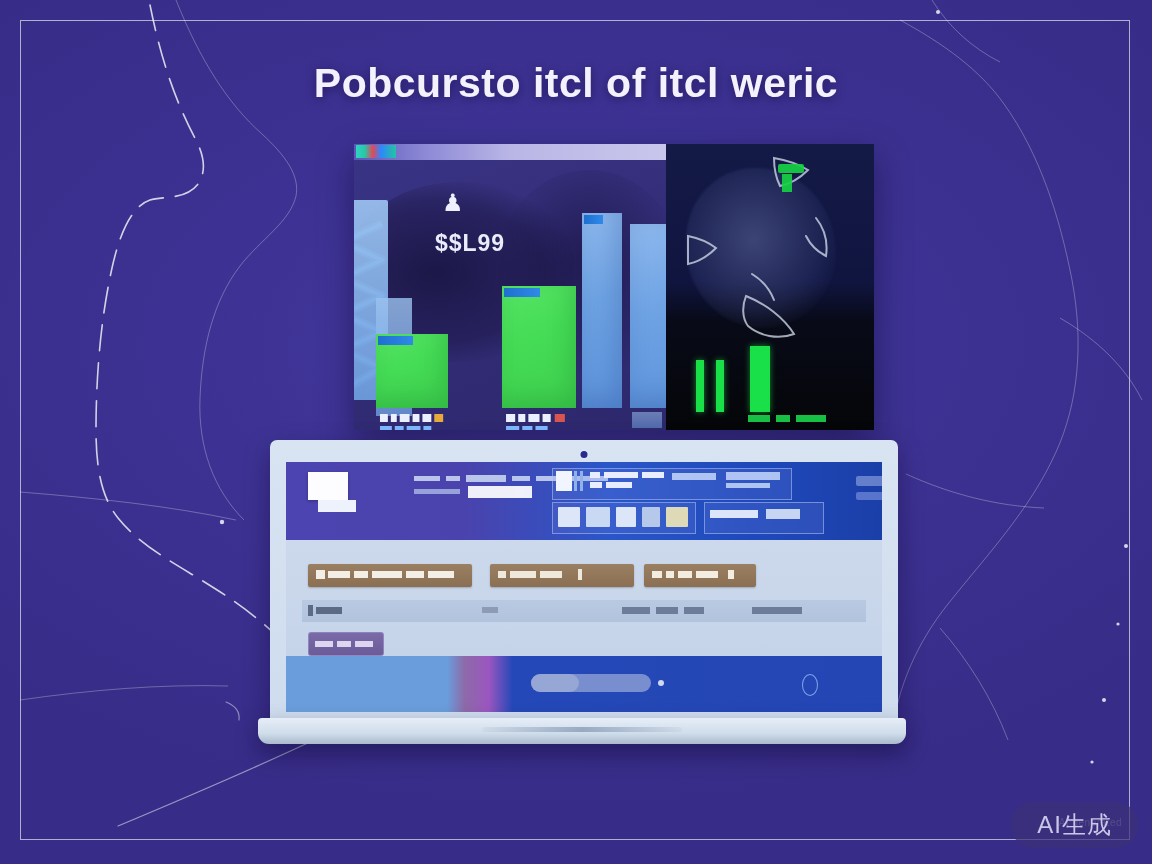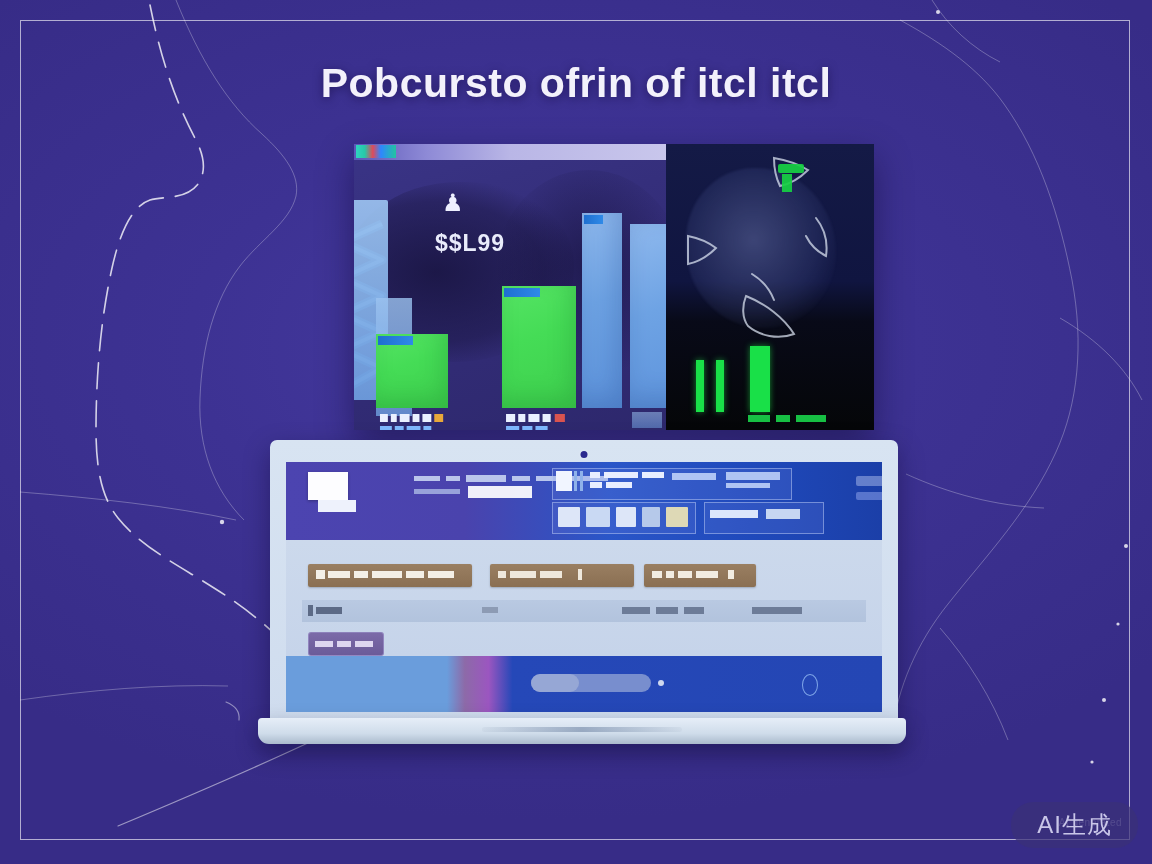--- a/index.html
+++ b/index.html
@@ -240,21 +240,21 @@
         <circle cx="1126" cy="546" r="2"></circle>
         <circle cx="1118" cy="624" r="1.6"></circle>
         <circle cx="1104" cy="700" r="2"></circle>
         <circle cx="1092" cy="762" r="1.6"></circle>
         <circle cx="938" cy="12" r="2"></circle>
       </g>
     </svg>
     <div class="frame"></div>
   </div>
 
-  <div class="title">Pobcursto ofrin of itcl itcl</div>
+  <div class="title">Pobcursto itcl of itcl weric</div>
 
   <div class="chart-panel">
 
     <div class="cp-titlebar">
       <div class="cp-appicon"></div>
     </div>
 
     <div class="cp-body">
       <div class="blob"></div>
       <div class="blob2"></div>

